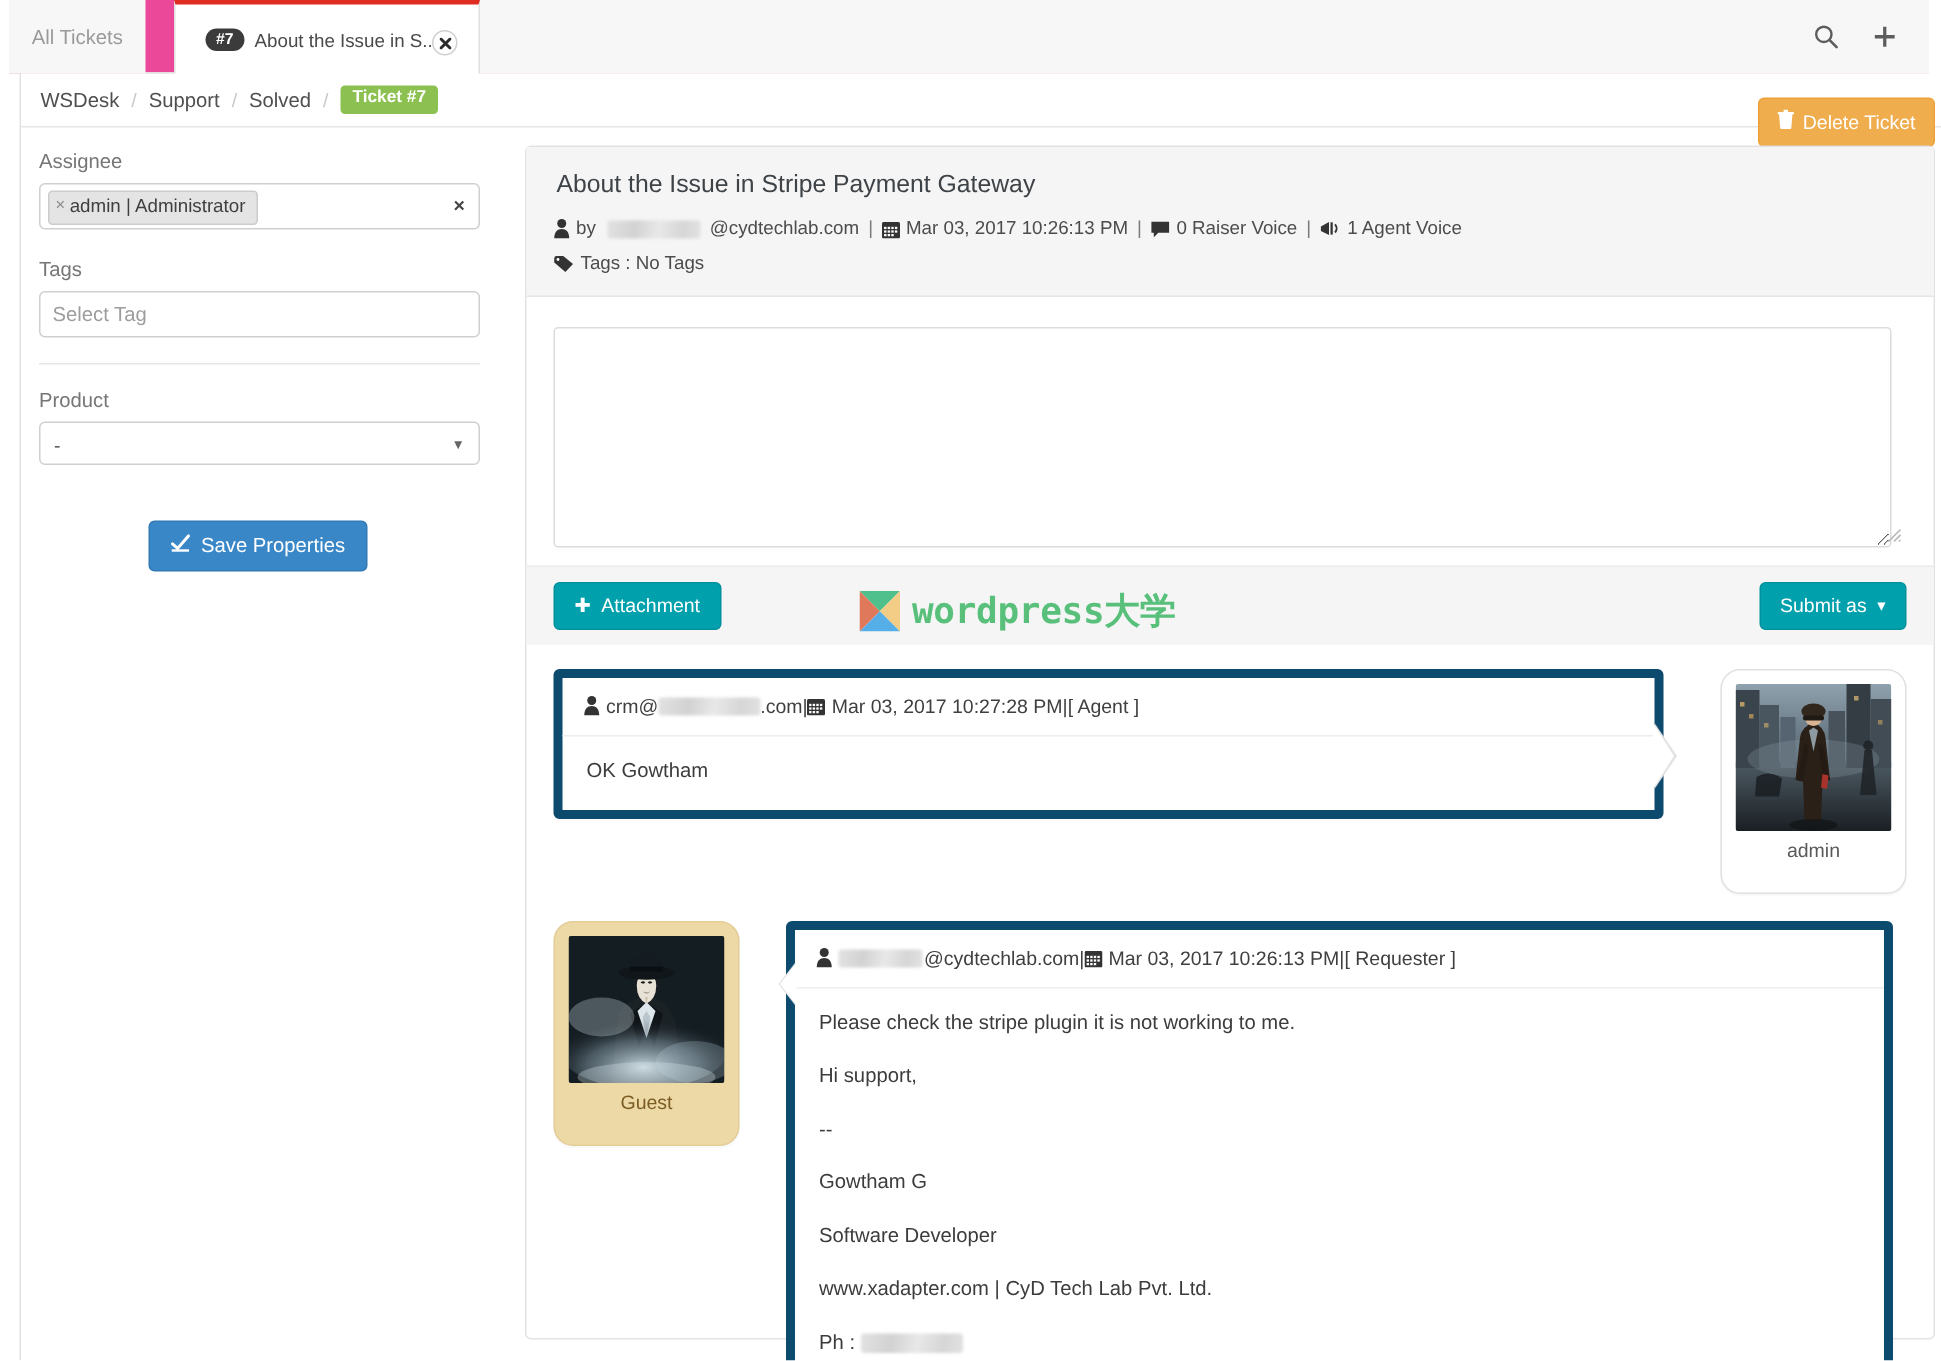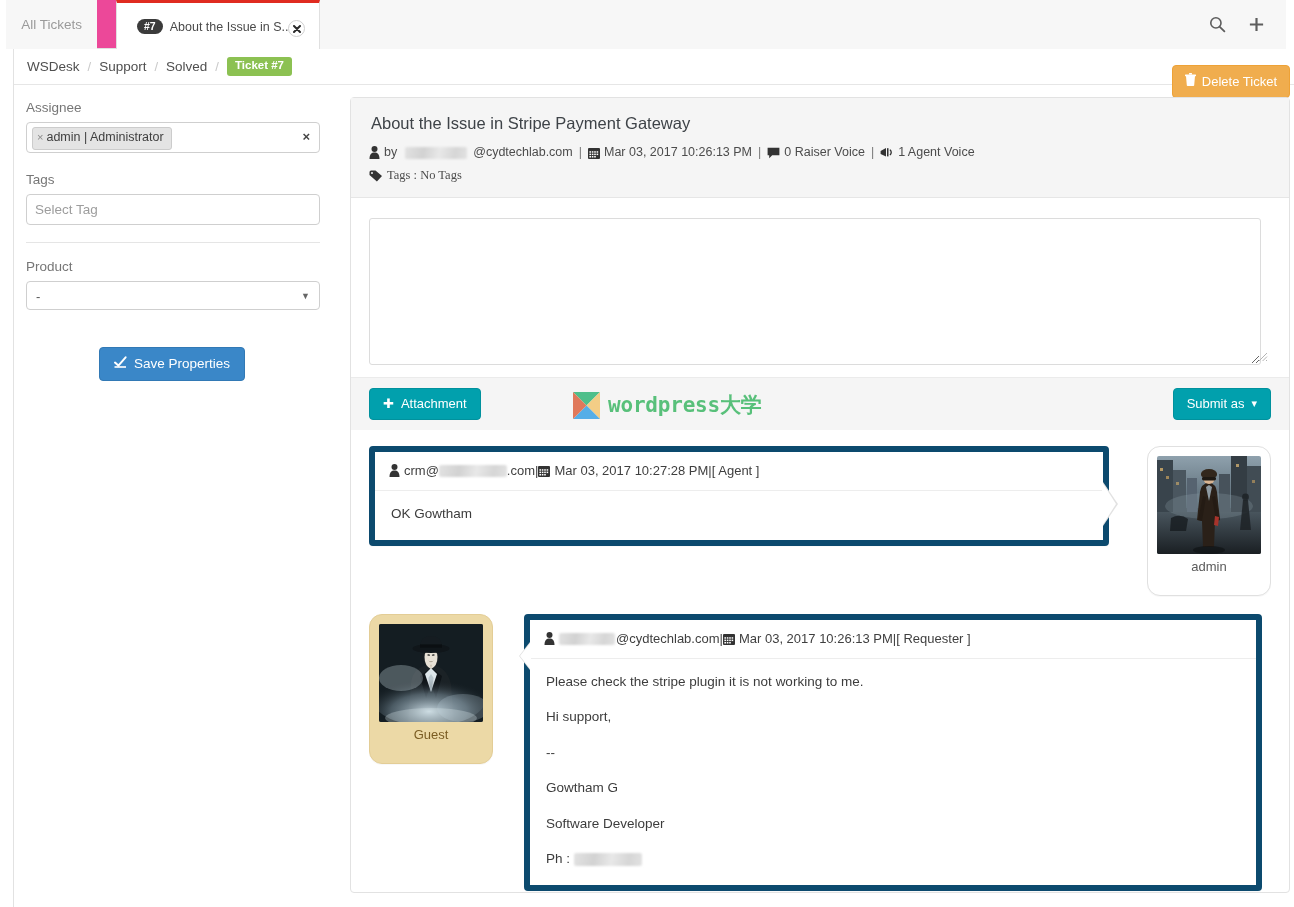--- a/index.html
+++ b/index.html
@@ -139,21 +139,21 @@
     border:1px solid #e2e2e2;
     border-radius: 4px;
   }
   .ticket-head {
     background:#f5f5f5;
     border-bottom: 1px solid #e6e6e6;
     padding: 16px 18px 14px;
   }
   .ticket-title { font-size: 16.5px; color: #3e4348; margin: 0 0 12px 2px; font-weight: normal; }
   .meta-row { font-size: 12.5px; color: #4c4c4c; display:flex; align-items:center; flex-wrap: wrap; margin-bottom: 8px; line-height: 1.2; }
-  .meta-row:last-child { margin-bottom: 0; font-family: Liberation Serif, serif; }
+  .meta-row:last-child { margin-bottom: 0; }
   .meta-row .sep { color:#7a7a7a; margin: 0 6px; }
   .redact { display:inline-block; height: 12px; border-radius:2px;
     background: linear-gradient(100deg,#e2e2e2 0%, #d2d2d2 30%, #e8e8e8 55%, #d6d6d6 80%, #e2e2e2 100%);
     filter: blur(1.1px); vertical-align: middle; }
   .ico { display:inline-flex; align-items:center; margin-right: 4px; }
   .ico svg { display:block; }
 
   
   .composer { padding: 20px 18px 0; }
   .ta-wrap { position: relative; }
@@ -176,21 +176,21 @@
     display:flex; align-items:center;
     position: relative;
   }
   .btn-teal {
     background:#01a0ad; border:1px solid #01919d; border-radius:4px;
     color:#fff; font-size:13px; padding: 7px 13px 8px;
     display:flex; align-items:center; gap:7px; cursor:pointer;
   }
   .wp-logo { position:absolute; left: 222px; top: 13px; display:flex; align-items:center; gap: 8px; }
   .wp-x { width:27px; height:27px; position:relative; }
-  .wp-word { font-size: 21px; letter-spacing: -0.2px; color:#58c07a; font-weight: bold; font-family:"DejaVu Sans Mono", monospace; }
+  .wp-word { font-size: 24px; letter-spacing: -0.2px; color:#58c07a; font-weight: bold; font-family:"DejaVu Sans Mono", monospace; }
   .submit-as { position:absolute; right: 18px; top: 10px; }
 
   
   .convo { padding: 16px 18px 0; }
   .msg-row { display:flex; align-items:flex-start; margin-bottom: 18px; }
 
   .bubble {
     border: 6px solid #0c4a6e; border-radius: 4px; background:#fff;
     position: relative;
     box-shadow: 0 1px 1px rgba(0,0,0,.025);
@@ -602,20 +602,21 @@
             <span>Mar 03, 2017 10:26:13 PM</span>
             <span class="sep">|</span>
             <span>[ Requester ]</span>
           </div>
           <div class="bubble-body">
             <p>Please check the stripe plugin it is not working to me.</p>
             <p>Hi support,</p>
             <p class="sig-line">--</p>
             <p class="sig-line">Gowtham G</p>
             <p class="sig-line">Software Developer</p>
+            <p class="sig-line">www.xadapter.com | CyD Tech Lab Pvt. Ltd.</p>
             <p class="sig-line"><span>Ph : </span><span class="redact" style="width:68px;height:13px;"></span></p>
           </div>
         </div>
       </div>
 
     </div>
   </div>
 </div>
 
 </body></html>

